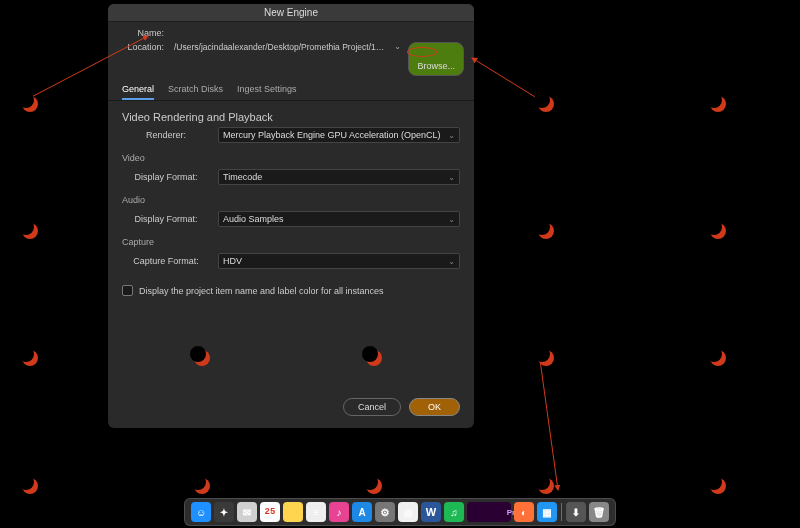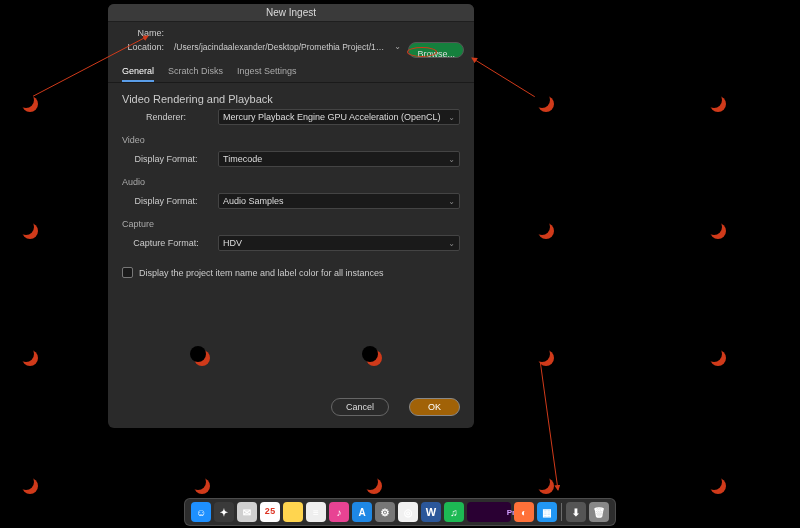--- a/index.html
+++ b/index.html
@@ -60,22 +60,22 @@
     border-radius: 2px;
     color: #fff;
     font-size: 9px;
     padding: 0 4px;
   }
   .txt.sel { background: #1a3a6e; }
   .loc { flex: 1; font-size: 8.5px; color: #ccc; padding-left: 4px; white-space: nowrap; overflow: hidden; text-overflow: ellipsis; }
   .chev { width: 10px; text-align: center; color: #aaa; font-size: 8px; }
   .browse {
     height: 16px;
-    padding: 4px 8px;
-    background: #15803d;
+    padding: 16px 8px;
+    background: #4d7c0f;
     border: 1px solid #555;
     border-radius: 8px;
     color: #ddd;
     font-size: 9px;
     line-height: 14px;
     position: relative;
   }
   .browse::after {
     content: "";
     position: absolute;
@@ -114,21 +114,21 @@
   .chk {
     width: 11px; height: 11px;
     border: 1px solid #777;
     background: #1a1a1a;
     border-radius: 2px;
   }
 
   .footer {
     display: flex;
     justify-content: flex-end;
-    gap: 20px;
+    gap: 8px;
     padding: 10px 14px 12px 14px;
   }
   .btn {
     height: 18px;
     padding: 0 14px;
     border-radius: 9px;
     border: 1px solid #666;
     background: #2a2a2a;
     color: #ddd;
     font-size: 9px;
@@ -167,21 +167,21 @@
     align-items: center;
     justify-content: center;
     font-weight: bold;
   }
   .dsep { width: 1px; height: 18px; background: rgba(255,255,255,.3); margin: 0 1px; }
 </style>
 </head>
 <body>
 
 <div class="dialog">
-  <div class="titlebar">New Ingest</div>
+  <div class="titlebar">New Engine</div>
 
   <div class="tb">
     <div class="lbl">Name:</div>
   </div>
 
   <div class="tb" style="padding-top:0">
     <div class="lbl">Location:</div>
     <div class="loc">/Users/jacindaalexander/Desktop/Promethia Project/1st Promethia Read...</div>
     <div class="chev">⌄</div>
     <button class="browse">Browse...</button>

